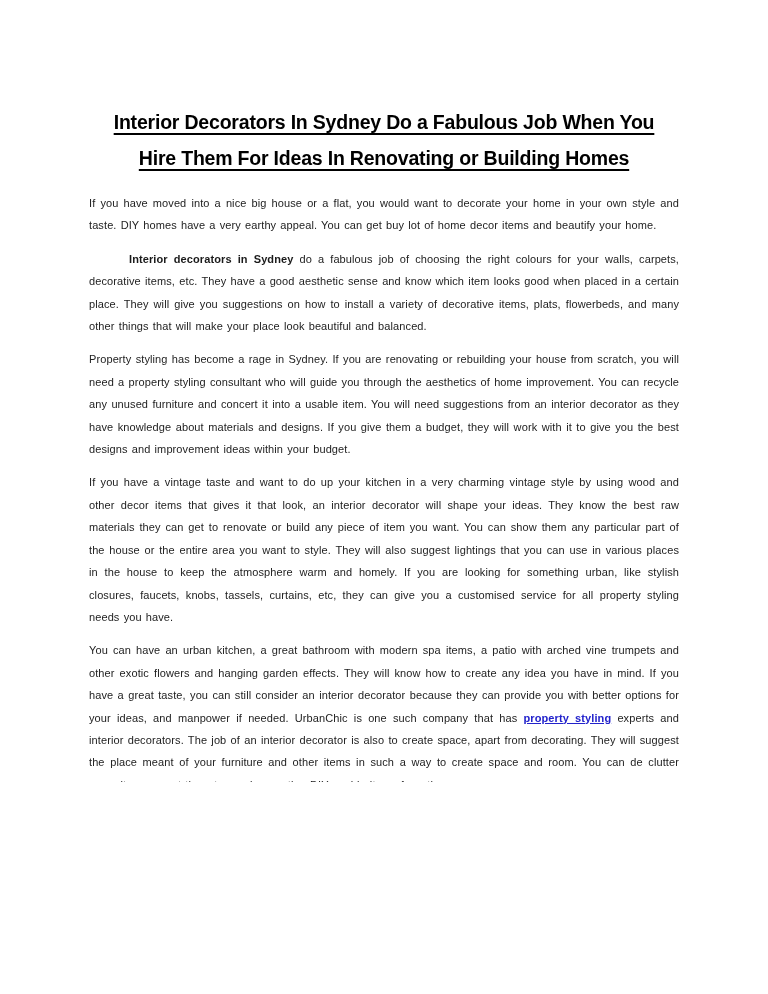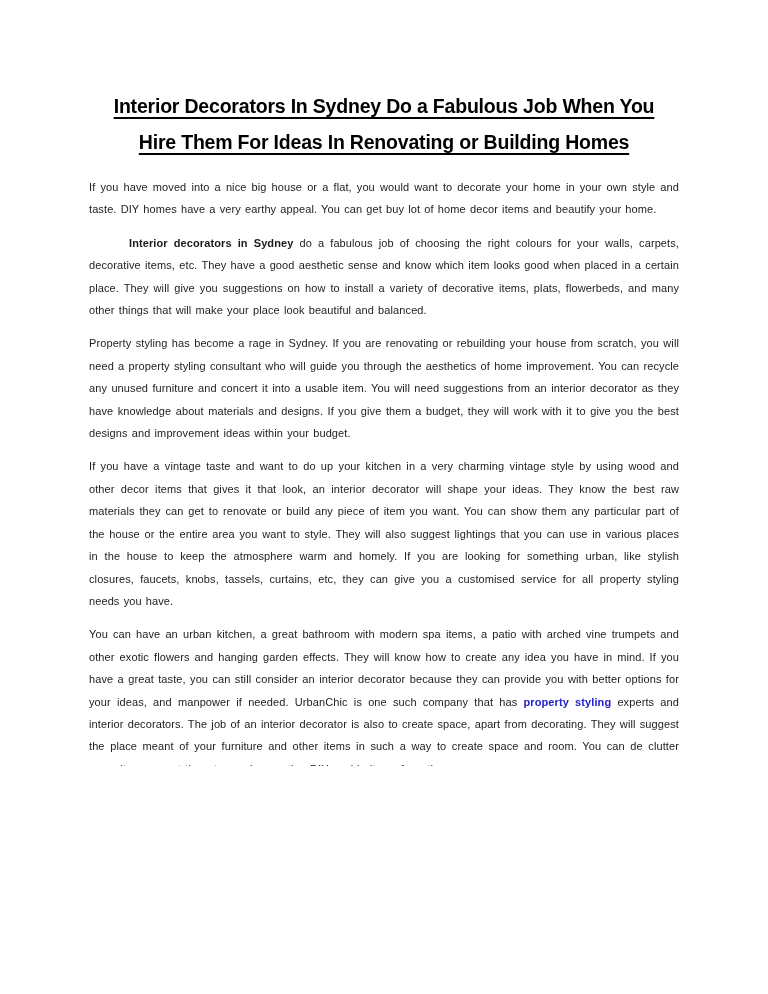--- a/index.html
+++ b/index.html
@@ -4,21 +4,21 @@
 <style>
   html, body {
     margin: 0;
     padding: 0;
     background: #ffffff;
   }
   .page {
     position: relative;
     width: 768px;
     height: 766px;
-    margin: 0 auto;
+    margin: 16px auto;
     background: #ffffff;
     overflow: hidden;
     font-family: "Liberation Sans", "DejaVu Sans", sans-serif;
   }
   .content {
     padding: 88px 89px 0 89px;
   }
   h1.doc-title {
     margin: 0 0 16px 0;
     padding: 0 8px;
@@ -41,20 +41,21 @@
     letter-spacing: 0.1px;
     word-spacing: 1px;
   }
   p.doc-paragraph .bold-run {
     font-weight: bold;
     color: #1a1a1a;
     padding-left: 40px;
   }
   a.doc-link {
     font-weight: bold;
+    text-decoration: underline;
     cursor: pointer;
   }
 </style>
 </head>
 <body>
 
 <div class="page">
   <div class="content">
 
     <h1 class="doc-title">Interior Decorators In Sydney Do a Fabulous Job When You Hire Them For Ideas In Renovating or Building Homes</h1>

